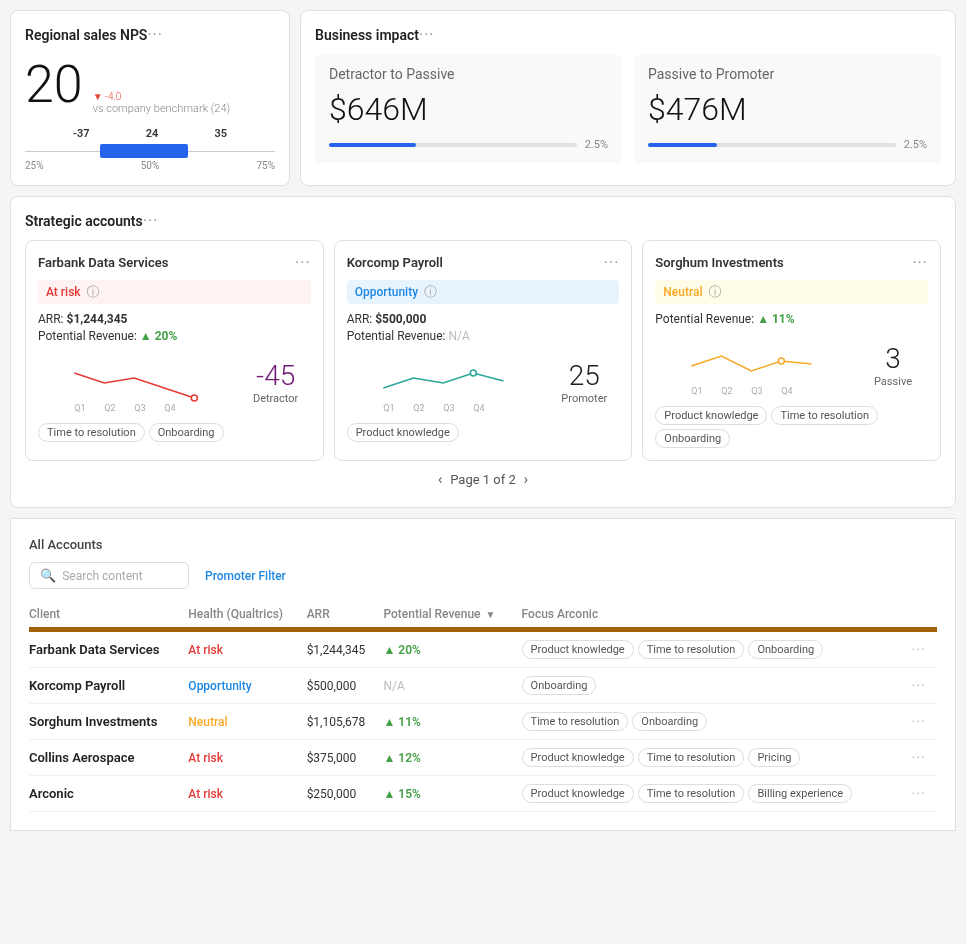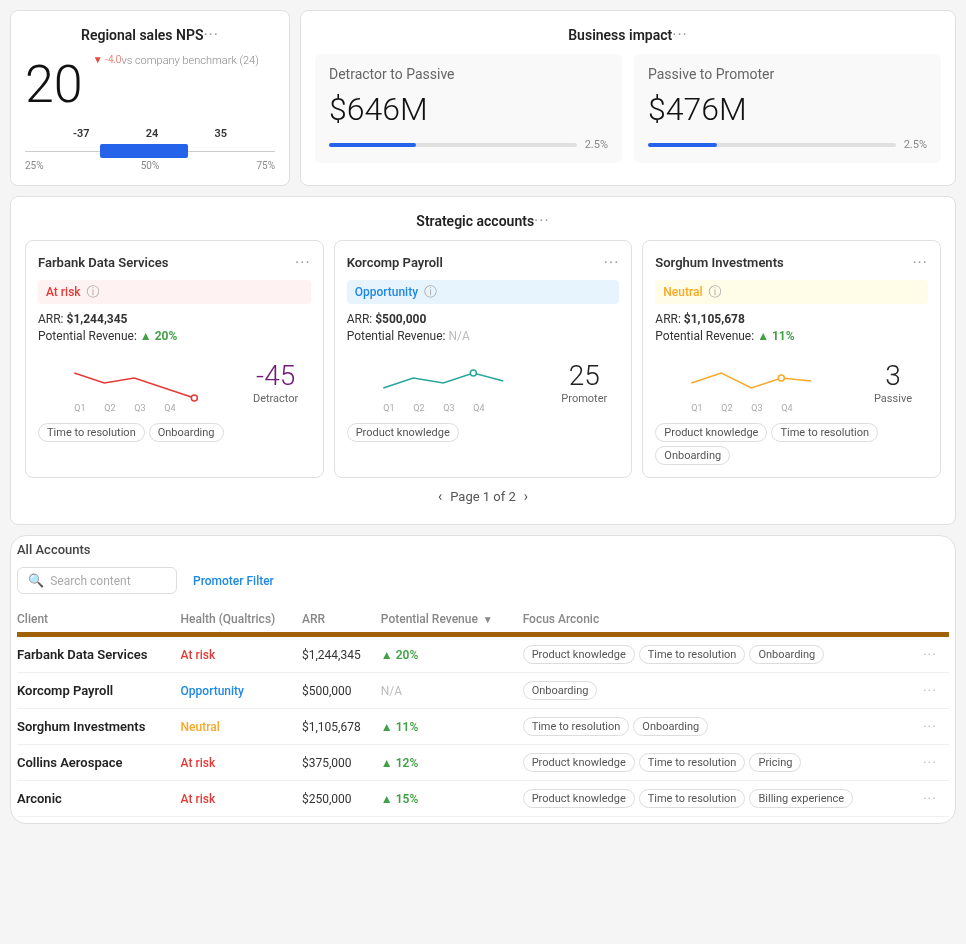--- a/index.html
+++ b/index.html
@@ -11,21 +11,21 @@
       padding: 10px;
     }
     .card {
       background: #fff;
       border-radius: 8px;
       border: 1px solid #e0e0e0;
       padding: 14px;
     }
     .card-header {
       display: flex;
-      justify-content: center;
+      justify-content: flex-start;
       align-items: center;
       margin-bottom: 10px;
     }
     .card-title {
       font-size: 14px;
       font-weight: 600;
       color: #222;
     }
     .three-dots {
       color: #999;
@@ -41,27 +41,28 @@
       gap: 10px;
       margin-bottom: 10px;
     }
 
     
     .nps-score {
       font-size: 48px;
       font-weight: 300;
       color: #111;
       display: flex;
-      align-items: flex-start;
+      align-items: flex-end;
       gap: 10px;
     }
     .nps-benchmark {
       font-size: 11px;
       color: #666;
       display: flex;
+      flex-direction: column;
     }
     .nps-benchmark .down-arrow {
       color: #e74c3c;
       font-size: 10px;
     }
     .nps-bar-container {
       margin-top: 12px;
     }
     .nps-bar-wrapper {
       position: relative;
@@ -271,23 +272,23 @@
     }
     .pagination .arrow {
       cursor: pointer;
       color: #555;
       font-size: 14px;
     }
 
     
     .all-accounts-section {
       background: #fff;
-      border-radius: 16px;
+      border-radius: 0;
       border: 1px solid #e0e0e0;
-      padding: 6px;
+      padding: 18px;
     }
     .section-label {
       font-size: 13px;
       font-weight: 500;
       color: #444;
       margin-bottom: 10px;
     }
     .table-controls {
       display: flex;
       align-items: center;
@@ -486,21 +487,20 @@
 
     <div class="account-card">
       <div class="account-card-header">
         <span class="account-card-title">Sorghum Investments</span>
         <span class="three-dots">···</span>
       </div>
       <div class="status-badge neutral">
         <span>Neutral</span>
         <span class="info-icon">ⓘ</span>
       </div>
-      <div class="arr-line">ARR: <span>$1,105,678</span></div>
       <div class="potential-line">Potential Revenue: <span class="up-arrow pct">▲ 11%</span></div>
       <div class="chart-score-row">
         <div class="mini-chart">
           <svg width="100%" height="60" viewBox="0 0 120 60">
             <polyline points="0,30 30,20 60,35 90,25 120,28" fill="none" stroke="#f9a825" stroke-width="1.5"></polyline>
             <circle cx="90" cy="25" r="3" fill="white" stroke="#f9a825" stroke-width="1.5"></circle>
             <text x="0" y="58" font-size="9" fill="#aaa">Q1</text>
             <text x="30" y="58" font-size="9" fill="#aaa">Q2</text>
             <text x="60" y="58" font-size="9" fill="#aaa">Q3</text>
             <text x="90" y="58" font-size="9" fill="#aaa">Q4</text>

